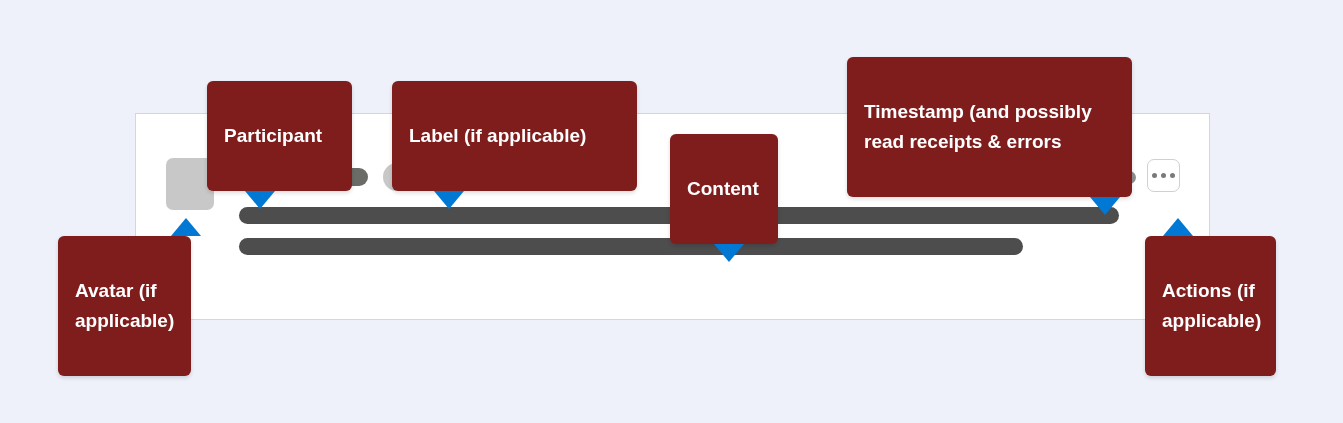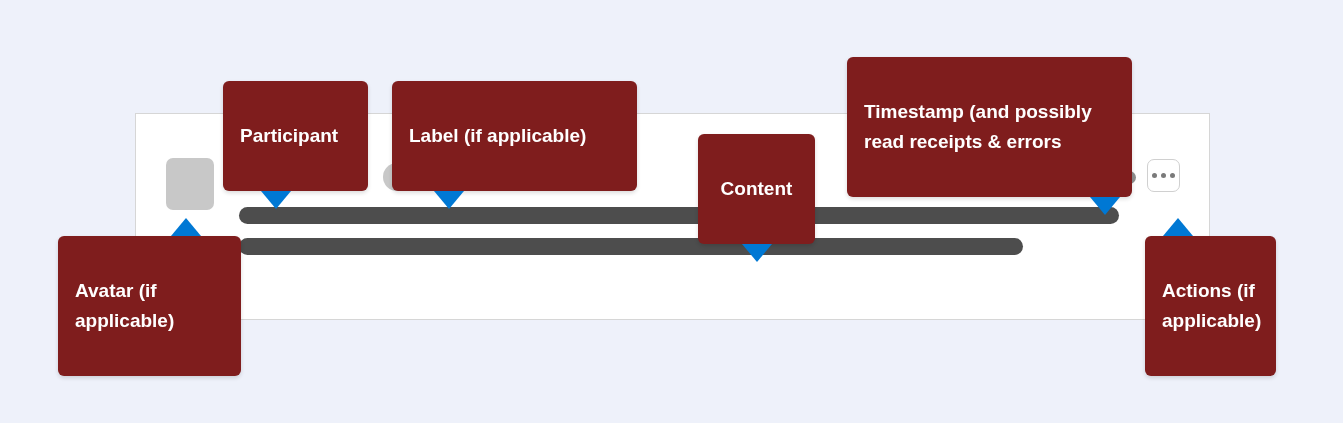--- a/index.html
+++ b/index.html
@@ -140,33 +140,33 @@
     border-top: 18px solid #0078d4;
   }
   
   .arrow.up {
     bottom: 100%;
     border-left: 15px solid transparent;
     border-right: 15px solid transparent;
     border-bottom: 18px solid #0078d4;
   }
 
-  .callout-participant { left: 223px;  top: 81px;  width: 145px; }
+  .callout-participant { left: 207px;  top: 81px;  width: 145px; }
   .callout-participant .arrow { left: 38px; }
 
   .callout-label       { left: 392px;  top: 81px;  width: 245px; }
   .callout-label .arrow { left: 42px; }
 
-  .callout-content     { left: 698px;  top: 134px; width: 117px; text-align: center; }
+  .callout-content     { left: 670px;  top: 134px; width: 108px; }
   .callout-content .arrow { left: 44px; }
 
   .callout-timestamp   { left: 847px;  top: 57px;  width: 285px; }
   .callout-timestamp .arrow { left: 243px; }
 
-  .callout-avatar      { left: 58px;   top: 236px; width: 183px; }
+  .callout-avatar      { left: 58px;   top: 236px; width: 133px; }
   .callout-avatar .arrow { left: 113px; }
 
   .callout-actions     { left: 1145px; top: 236px; width: 131px; }
   .callout-actions .arrow { left: 18px; }
 </style>
 </head>
 <body>
 
 <div id="stage">
 

